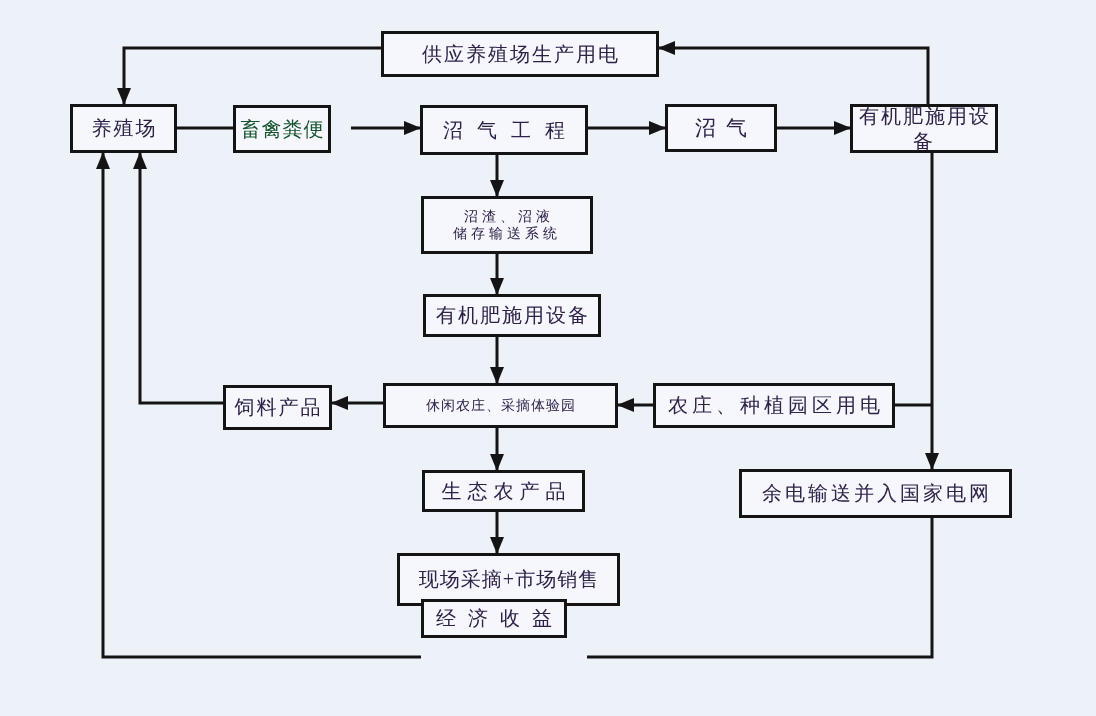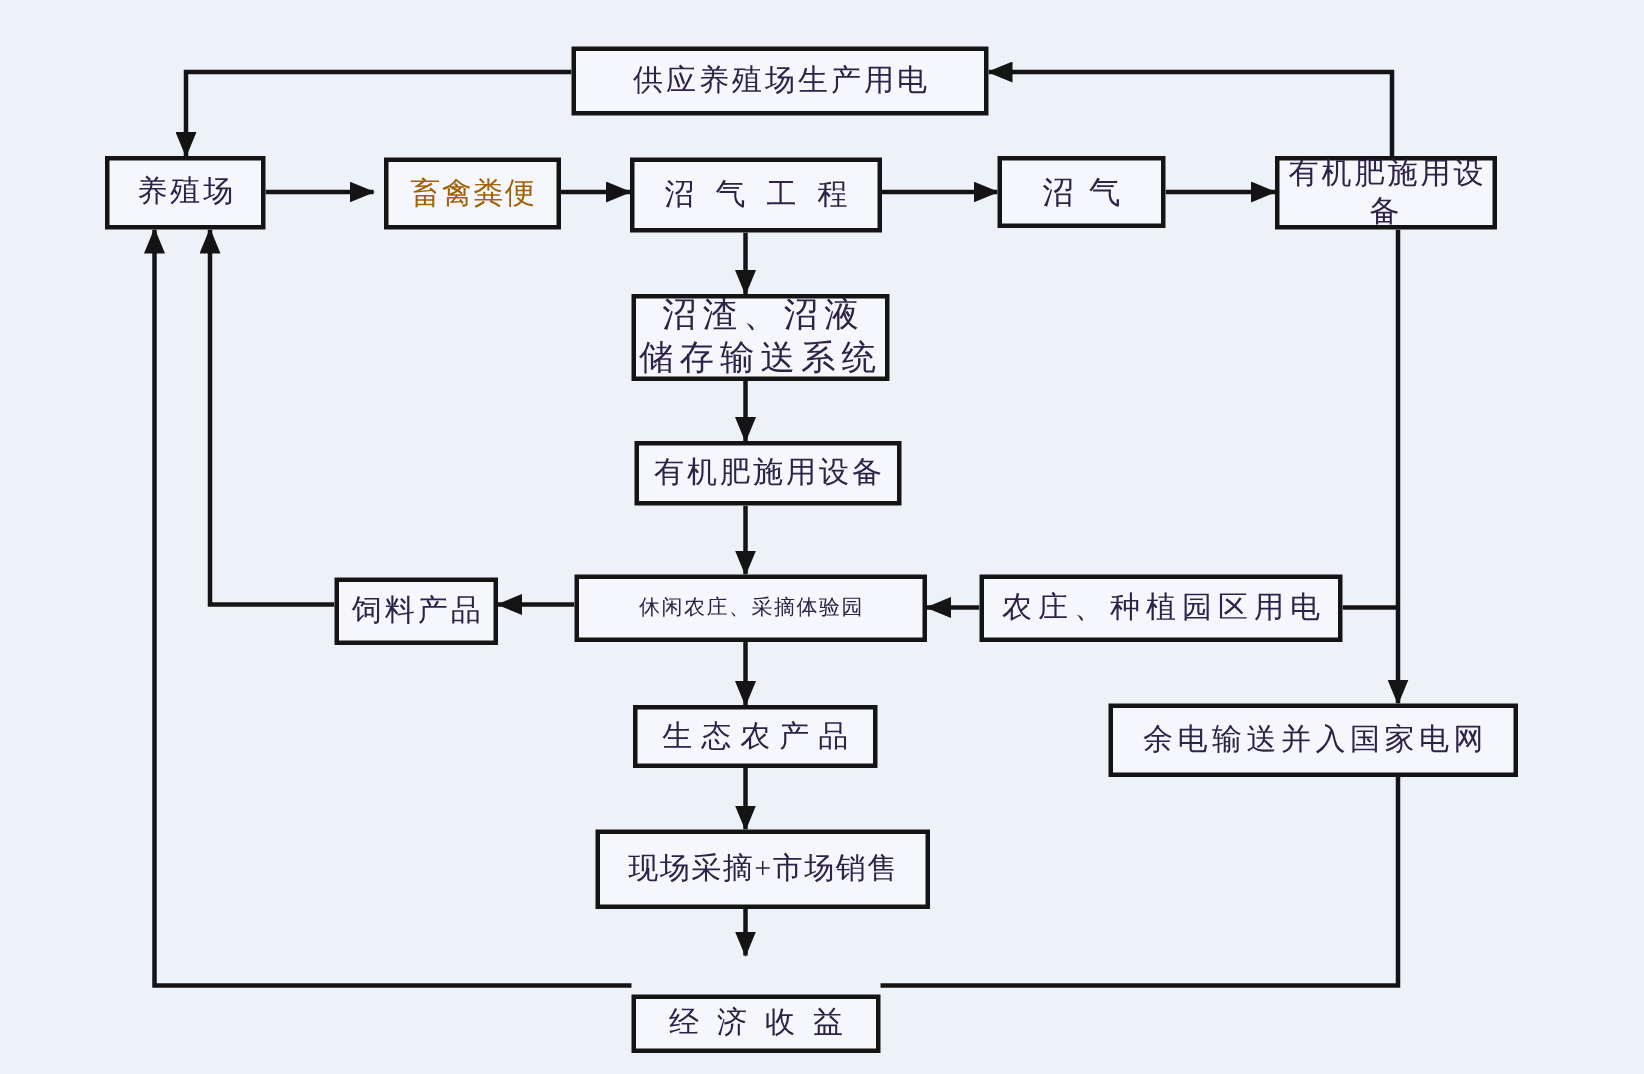--- a/index.html
+++ b/index.html
@@ -67,28 +67,28 @@
         <polyline points="497,512 497,553" fill="none" stroke="#141414" stroke-width="3" marker-end="url(#arrowhead)"></polyline>
         <polyline points="497,595 497,637" fill="none" stroke="#141414" stroke-width="3" marker-end="url(#arrowhead)"></polyline>
         <polyline points="421,657 103,657 103,153" fill="none" stroke="#141414" stroke-width="3" marker-end="url(#arrowhead)"></polyline>
         <polyline points="223,403 140,403 140,153" fill="none" stroke="#141414" stroke-width="3" marker-end="url(#arrowhead)"></polyline>
         <polyline points="932,518 932,657 587,657" fill="none" stroke="#141414" stroke-width="3"></polyline>
       </g>
   </svg>
   <div id="node-layer">
       <div class="node" style="left: 381px; top: 31px; width: 278px; height: 46px; font-size: 20px; letter-spacing: 2px; text-indent: 2px; background: rgb(245, 247, 252); border-color: rgb(20, 20, 20); color: rgb(46, 34, 71);">供应养殖场生产用电</div>
       <div class="node" style="left: 70px; top: 104px; width: 107px; height: 49px; font-size: 20px; letter-spacing: 2px; text-indent: 2px; background: rgb(245, 247, 252); border-color: rgb(20, 20, 20); color: rgb(46, 34, 71);">养殖场</div>
-      <div class="node" style="left: 256px; top: 105px; width: 118px; height: 48px; font-size: 20px; letter-spacing: 1px; text-indent: 1px; background: rgb(245, 247, 252); border-color: rgb(20, 20, 20); color: #a16207;">畜禽粪便</div>
+      <div class="node" style="left: 233px; top: 105px; width: 98px; height: 48px; font-size: 20px; letter-spacing: 1px; text-indent: 1px; background: rgb(245, 247, 252); border-color: rgb(20, 20, 20); color: #14532d;">畜禽粪便</div>
       <div class="node" style="left: 420px; top: 105px; width: 168px; height: 50px; font-size: 20px; letter-spacing: 14px; text-indent: 14px; background: rgb(245, 247, 252); border-color: rgb(20, 20, 20); color: rgb(46, 34, 71);">沼气工程</div>
       <div class="node" style="left: 665px; top: 104px; width: 112px; height: 48px; font-size: 21px; letter-spacing: 10px; text-indent: 10px; background: rgb(245, 247, 252); border-color: rgb(20, 20, 20); color: rgb(46, 34, 71);">沼气</div>
       <div class="node" style="left: 850px; top: 104px; width: 148px; height: 49px; font-size: 20px; letter-spacing: 2px; text-indent: 2px; background: rgb(245, 247, 252); border-color: rgb(20, 20, 20); color: rgb(46, 34, 71);">有机肥施用设备</div>
-      <div class="node" style="left: 421px; top: 196px; width: 172px; height: 58px; font-size: 23px; letter-spacing: 4px; text-indent: 4px; background: rgb(245, 247, 252); border-color: rgb(20, 20, 20); color: rgb(46, 34, 71);">沼渣、沼液
+      <div class="node" style="left: 421px; top: 196px; width: 172px; height: 58px; font-size: 14px; letter-spacing: 4px; text-indent: 4px; background: rgb(245, 247, 252); border-color: rgb(20, 20, 20); color: rgb(46, 34, 71);">沼渣、沼液
 储存输送系统</div>
       <div class="node" style="left: 423px; top: 294px; width: 178px; height: 43px; font-size: 20px; letter-spacing: 2px; text-indent: 2px; background: rgb(245, 247, 252); border-color: rgb(20, 20, 20); color: rgb(46, 34, 71);">有机肥施用设备</div>
       <div class="node" style="left: 223px; top: 385px; width: 109px; height: 45px; font-size: 20px; letter-spacing: 2px; text-indent: 2px; background: rgb(245, 247, 252); border-color: rgb(20, 20, 20); color: rgb(46, 34, 71);">饲料产品</div>
       <div class="node" style="left: 383px; top: 383px; width: 235px; height: 45px; font-size: 14px; letter-spacing: 1px; text-indent: 1px; background: rgb(245, 247, 252); border-color: rgb(20, 20, 20); color: rgb(46, 34, 71);">休闲农庄、采摘体验园</div>
       <div class="node" style="left: 653px; top: 383px; width: 242px; height: 45px; font-size: 20px; letter-spacing: 4px; text-indent: 4px; background: rgb(245, 247, 252); border-color: rgb(20, 20, 20); color: rgb(46, 34, 71);">农庄、种植园区用电</div>
       <div class="node" style="left: 739px; top: 469px; width: 273px; height: 49px; font-size: 20px; letter-spacing: 3px; text-indent: 3px; background: rgb(245, 247, 252); border-color: rgb(20, 20, 20); color: rgb(46, 34, 71);">余电输送并入国家电网</div>
       <div class="node" style="left: 422px; top: 470px; width: 163px; height: 42px; font-size: 20px; letter-spacing: 6px; text-indent: 6px; background: rgb(245, 247, 252); border-color: rgb(20, 20, 20); color: rgb(46, 34, 71);">生态农产品</div>
       <div class="node" style="left: 397px; top: 553px; width: 223px; height: 53px; font-size: 20px; letter-spacing: 1px; text-indent: 1px; background: rgb(245, 247, 252); border-color: rgb(20, 20, 20); color: rgb(46, 34, 71);">现场采摘+市场销售</div>
-      <div class="node" style="left: 421px; top: 663px; width: 166px; height: 39px; font-size: 20px; letter-spacing: 12px; text-indent: 12px; background: rgb(245, 247, 252); border-color: rgb(20, 20, 20); color: rgb(46, 34, 71);">经济收益</div>
+      <div class="node" style="left: 421px; top: 599px; width: 146px; height: 39px; font-size: 20px; letter-spacing: 12px; text-indent: 12px; background: rgb(245, 247, 252); border-color: rgb(20, 20, 20); color: rgb(46, 34, 71);">经济收益</div>
     </div>
 </div>
 
 </body></html>

